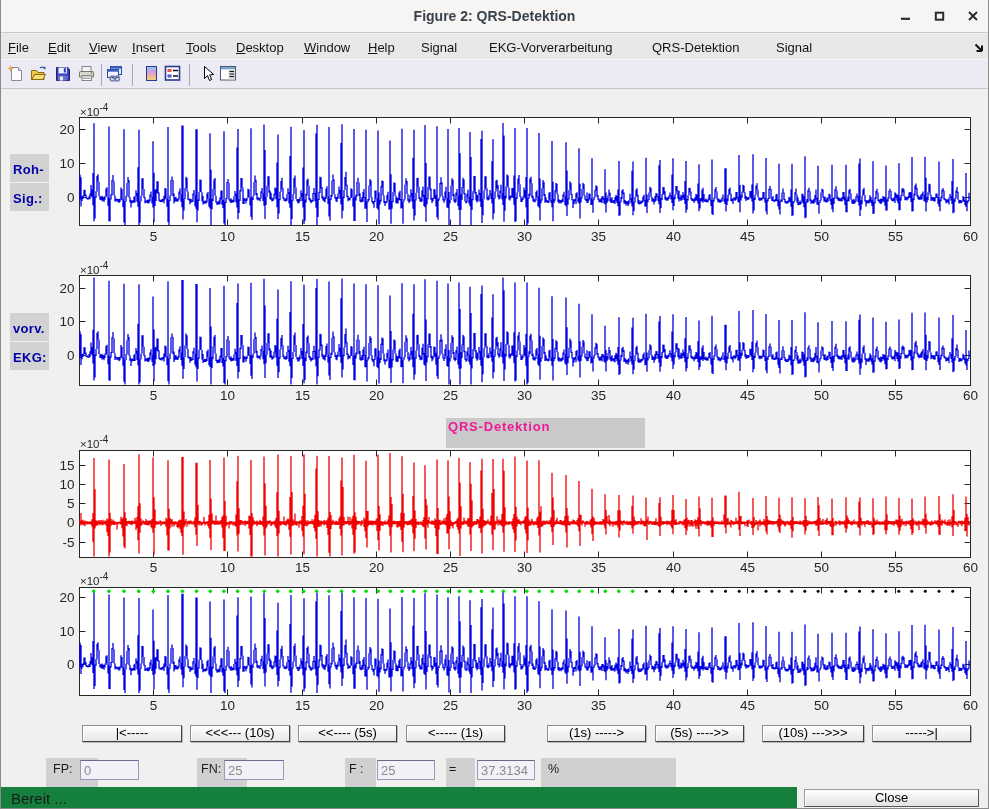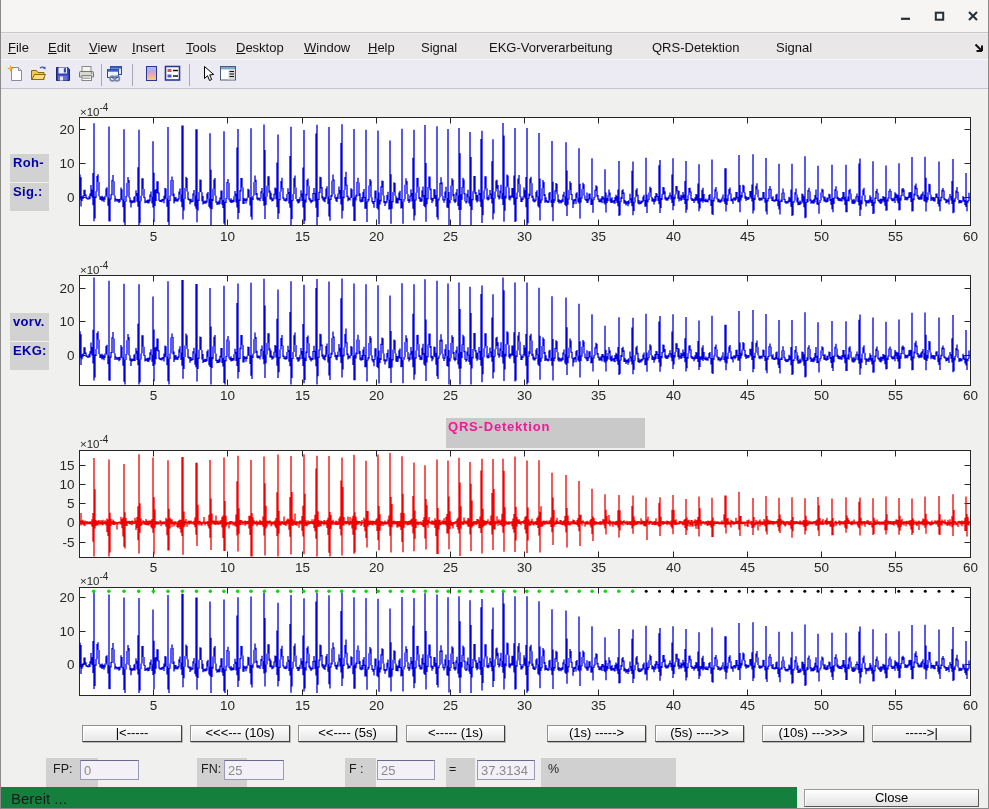--- a/index.html
+++ b/index.html
@@ -7,41 +7,42 @@
   border-bottom:1px solid #c8c8c8; }
 #title { position:absolute; width:100%; text-align:center; top:8px; font-size:14px; font-weight:bold; color:#39414a; }
 #menubar { position:absolute; left:0; top:34px; width:989px; height:25px; background:#e9e7e8;
   font-size:13px; color:#141414; }
 #toolbar { position:absolute; left:0; top:59px; width:989px; height:30px; background:#eceaf2;
   border-top:1px solid #f8f8f8; border-bottom:1px solid #c6c4cf; }
 #plots { position:absolute; left:0; top:90px; will-change:transform; }
 .tl { font-size:13.5px; fill:#262626; font-family:"Liberation Sans",sans-serif; }
 .te { font-size:11.5px; fill:#262626; font-family:"Liberation Sans",sans-serif; }
 .lbl { position:absolute; background:#d2d2d2; width:39px; color:#0000a8; font-weight:bold;
-  font-size:13px; padding:1px 0 0 3px; letter-spacing:0.3px; }
+  font-size:13px; padding:8px 0 0 3px; letter-spacing:0.3px; }
 #qrst { position:absolute; left:446px; top:418px; width:199px; height:30px; background:#c9c9c9;
   color:#ee1a96; font-weight:bold; font-size:13px; padding:1px 0 0 2px; letter-spacing:0.8px; }
 .btn { position:absolute; height:17px; background:linear-gradient(#ffffff,#e6e6e6);
   border:1px solid; border-color:#8f8f8f #3f3f3f #3f3f3f #8f8f8f; box-shadow:inset 1px 1px 0 #fff, 1px 1px 0 rgba(120,120,120,.45);
   font-size:13px; text-align:center; line-height:14px; color:#000; }
 .gb { position:absolute; top:758px; height:29px; background:#d0d0d0; }
 .gl { position:absolute; top:762px; font-size:12.5px; color:#1c1c1c; }
 .fld { position:absolute; top:760px; height:20px; background:#f3f1f7; border:1px solid #9a9ab8;
   border-top-color:#6a6a8e; color:#8a8a8a; font-size:13px; padding:2px 0 0 3px; }
 #status { position:absolute; left:0; top:787px; width:797px; height:22px; background:#15803d;
   font-size:15px; color:#1a1a1a; padding:3px 0 0 11px; }
 #stright { position:absolute; left:797px; top:787px; width:192px; height:22px; background:#efefee; }
 #closebtn { position:absolute; left:804px; top:789px; width:175px; height:18px;
   background:linear-gradient(#ffffff,#e2e2e2); border:1px solid; border-color:#9a9a9a #565656 #565656 #9a9a9a;
   box-shadow:inset 1px 1px 0 #fff; font-size:13px; text-align:center; line-height:16px; }
 #frame { position:absolute; left:0; top:0; width:989px; height:809px;
   border-left:1px solid #8a8a8a; border-right:1px solid #8a8a8a; border-bottom:1px solid #8a8a8a; pointer-events:none; }
 </style></head>
 <body>
 <div id="titlebar">
+ <div id="title">Figure 2: QRS-Detektion</div>
  <svg style="position:absolute;left:890px;top:0" width="95" height="26">
   <path d="M11 18.8h9" stroke="#262d34" stroke-width="2.2"></path>
   <rect x="45.8" y="12.7" width="7.4" height="7" fill="none" stroke="#262d34" stroke-width="2"></rect>
   <path d="M79 12l8 8M87 12l-8 8" stroke="#262d34" stroke-width="2"></path>
  </svg>
 </div>
 <div id="menubar">
     <span style="position:absolute;left:8px;top:6px"><u>F</u>ile</span>
     <span style="position:absolute;left:48px;top:6px"><u>E</u>dit</span>
     <span style="position:absolute;left:89px;top:6px"><u>V</u>iew</span>

